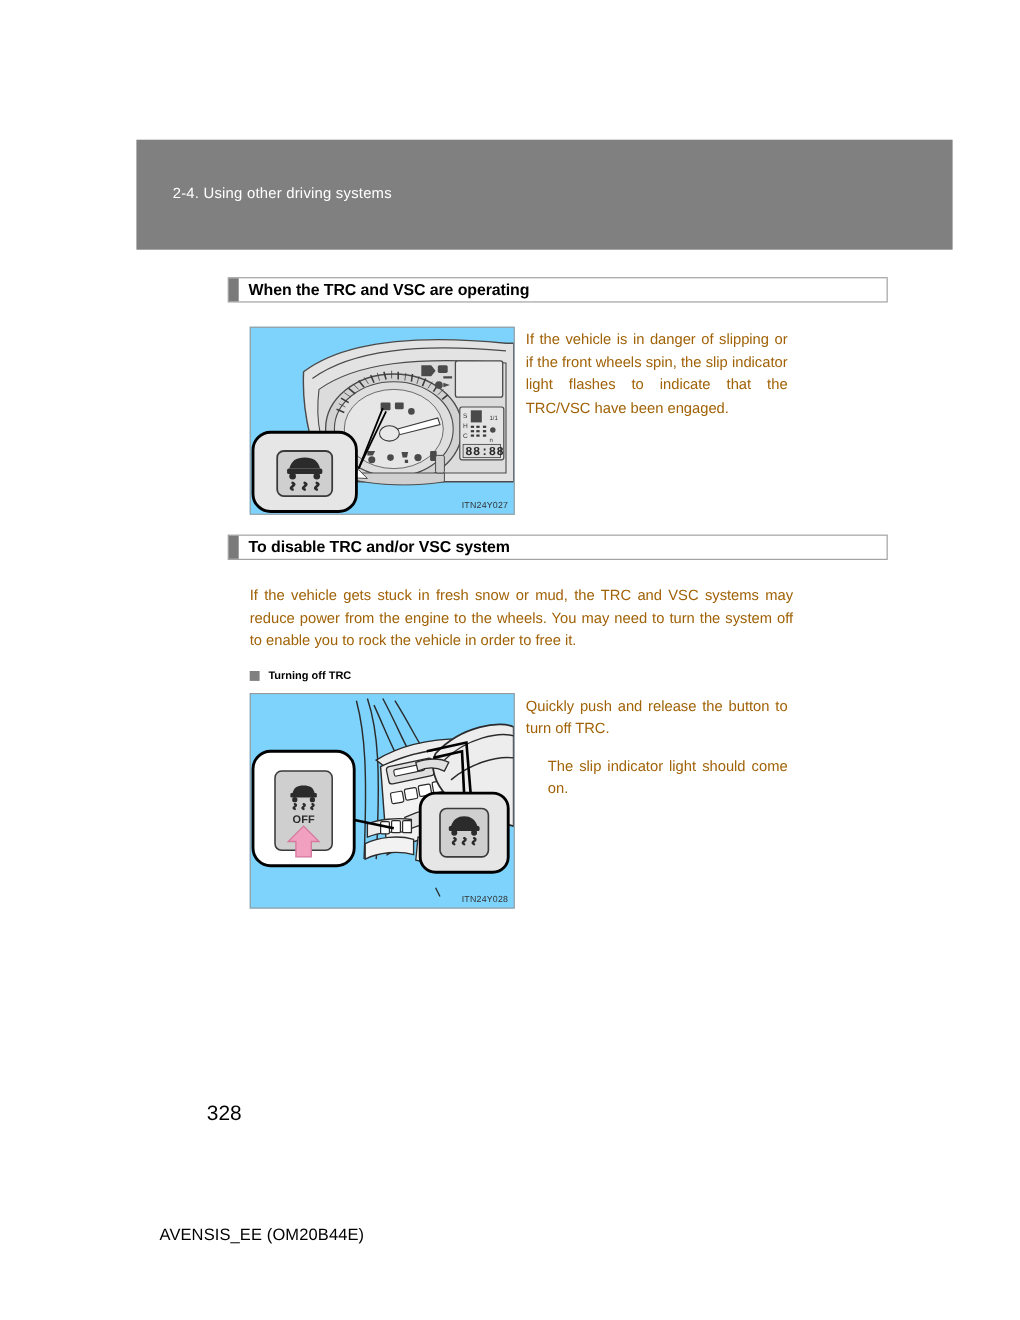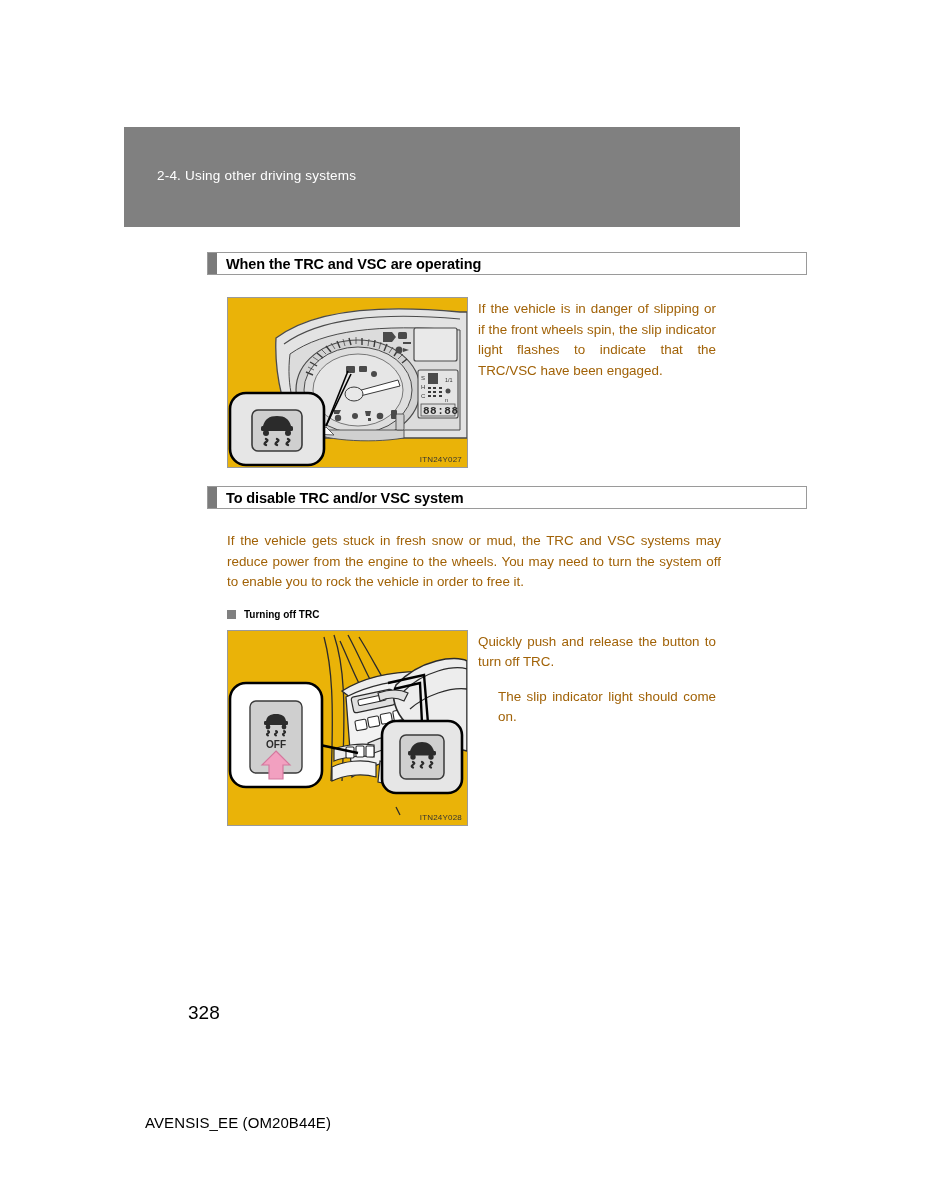--- a/index.html
+++ b/index.html
@@ -14,21 +14,21 @@
     font-family: "Liberation Sans", sans-serif;
     color: #000000;
     overflow: hidden;
   }
 
   
   .header-band {
     position: absolute;
     left: 124px;
     top: 127px;
-    width: 616px;
+    width: 742px;
     height: 100px;
     background: #808080;
   }
   .header-band-title {
     position: absolute;
     left: 33px;
     top: 41px;
     font-size: 13.5px;
     color: #ffffff;
     letter-spacing: 0.2px;
@@ -72,21 +72,21 @@
     letter-spacing: -0.1px;
   }
 
   
   .fig-row {
     position: relative;
     width: 510px;
   }
   .figure {
     border: 1px solid #9a9a9a;
-    background: #eab308;
+    background: #7dd3fc;
     box-sizing: border-box;
     position: relative;
     text-align: right;
   }
   .fig-caption {
     position: absolute;
     right: 5px;
     bottom: 3px;
     font-size: 8px;
     color: #333333;

